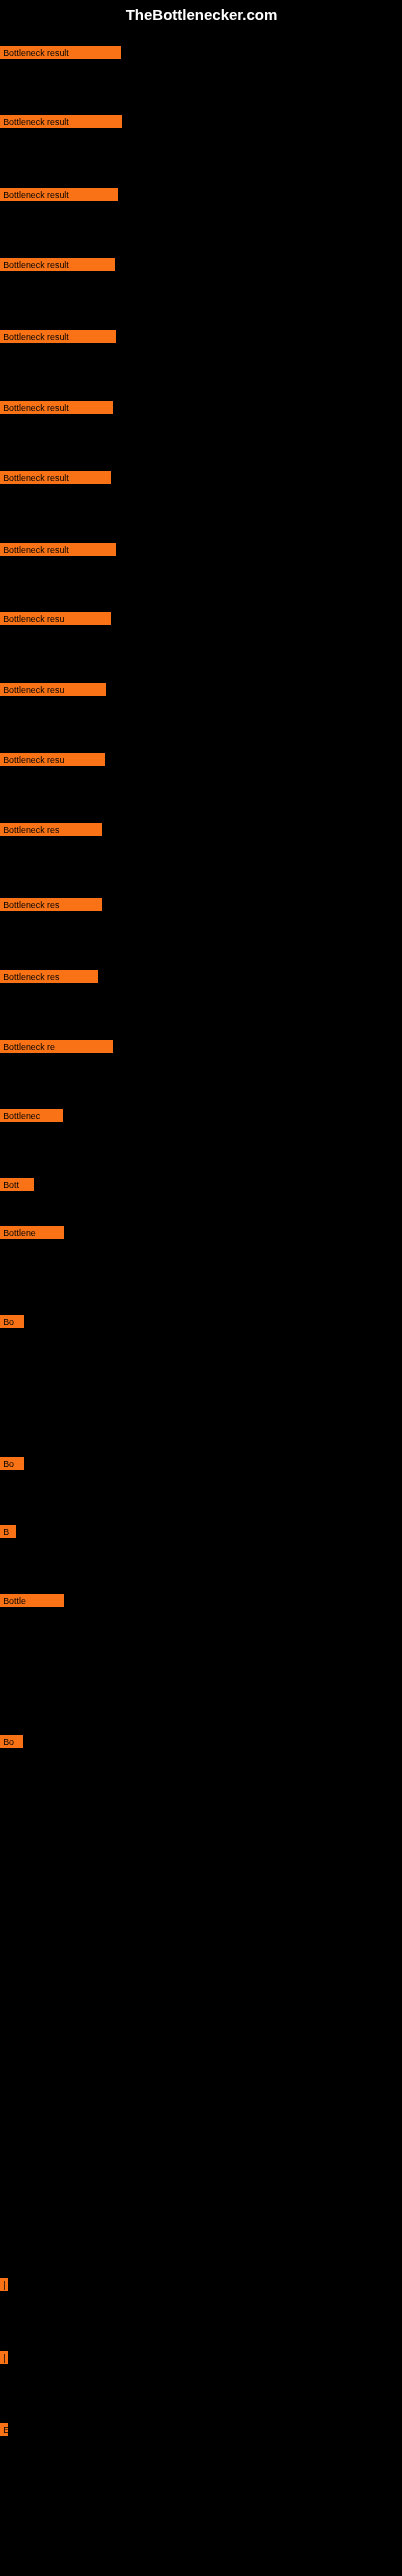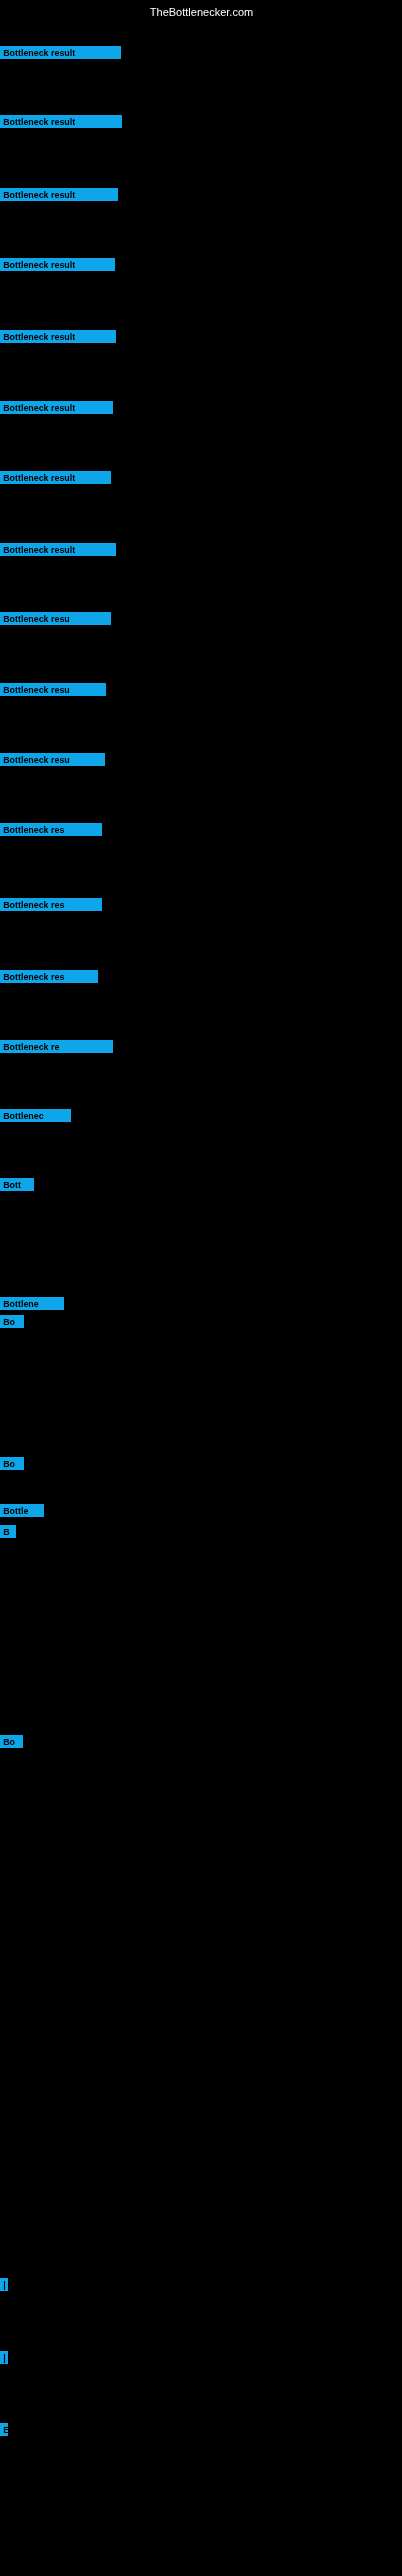--- a/index.html
+++ b/index.html
@@ -16,31 +16,31 @@
       position: relative;
     }
 
     .site-title {
       position: absolute;
       top: 6.4px;
       left: 0;
       right: 0;
       text-align: center;
       color: #ffffff;
-      font-size: 11px;
-      font-weight: normal;
+      font-size: 15px;
+      font-weight: bold;
     }
 
     .bottleneck-badge {
       position: absolute;
       left: 0;
-      background-color: #0ea5e9;
+      background-color: #f97316;
       color: #000000;
       font-size: 8.9px;
-      font-weight: bold;
+      font-weight: normal;
       padding: 1.6px 3.2px;
       white-space: nowrap;
       overflow: hidden;
     }
   </style>
 </head>
 <body>
 
 <span class="site-title">TheBottlenecker.com</span>
 
@@ -52,24 +52,24 @@
 <div class="bottleneck-badge" style="top: 401px; width: 113px;">Bottleneck result</div>
 <div class="bottleneck-badge" style="top: 471px; width: 111px;">Bottleneck result</div>
 <div class="bottleneck-badge" style="top: 543px; width: 116px;">Bottleneck result</div>
 <div class="bottleneck-badge" style="top: 612px; width: 111px;">Bottleneck resu</div>
 <div class="bottleneck-badge" style="top: 683px; width: 106px;">Bottleneck resu</div>
 <div class="bottleneck-badge" style="top: 753px; width: 105px;">Bottleneck resu</div>
 <div class="bottleneck-badge" style="top: 823px; width: 102px;">Bottleneck res</div>
 <div class="bottleneck-badge" style="top: 898px; width: 102px;">Bottleneck res</div>
 <div class="bottleneck-badge" style="top: 970px; width: 98px;">Bottleneck res</div>
 <div class="bottleneck-badge" style="top: 1040px; width: 113px;">Bottleneck re</div>
-<div class="bottleneck-badge" style="top: 1109px; width: 71px;">Bottlenec</div>
+<div class="bottleneck-badge" style="top: 1109px; width: 63px;">Bottlenec</div>
 <div class="bottleneck-badge" style="top: 1178px; width: 34px;">Bott</div>
-<div class="bottleneck-badge" style="top: 1297px; width: 64px;">Bottlene</div>
+<div class="bottleneck-badge" style="top: 1226px; width: 64px;">Bottlene</div>
 <div class="bottleneck-badge" style="top: 1315px; width: 24px;">Bo</div>
 <div class="bottleneck-badge" style="top: 1457px; width: 24px;">Bo</div>
 <div class="bottleneck-badge" style="top: 1525px; width: 16px;">B</div>
-<div class="bottleneck-badge" style="top: 1504px; width: 44px;">Bottle</div>
+<div class="bottleneck-badge" style="top: 1594px; width: 64px;">Bottle</div>
 <div class="bottleneck-badge" style="top: 1735px; width: 22.5px;">Bo</div>
 <div class="bottleneck-badge" style="top: 2278px; width: 8px;">|</div>
 <div class="bottleneck-badge" style="top: 2351px; width: 8px;">|</div>
 <div class="bottleneck-badge" style="top: 2423px; width: 8px;">E</div>
 
 
 </body></html>

